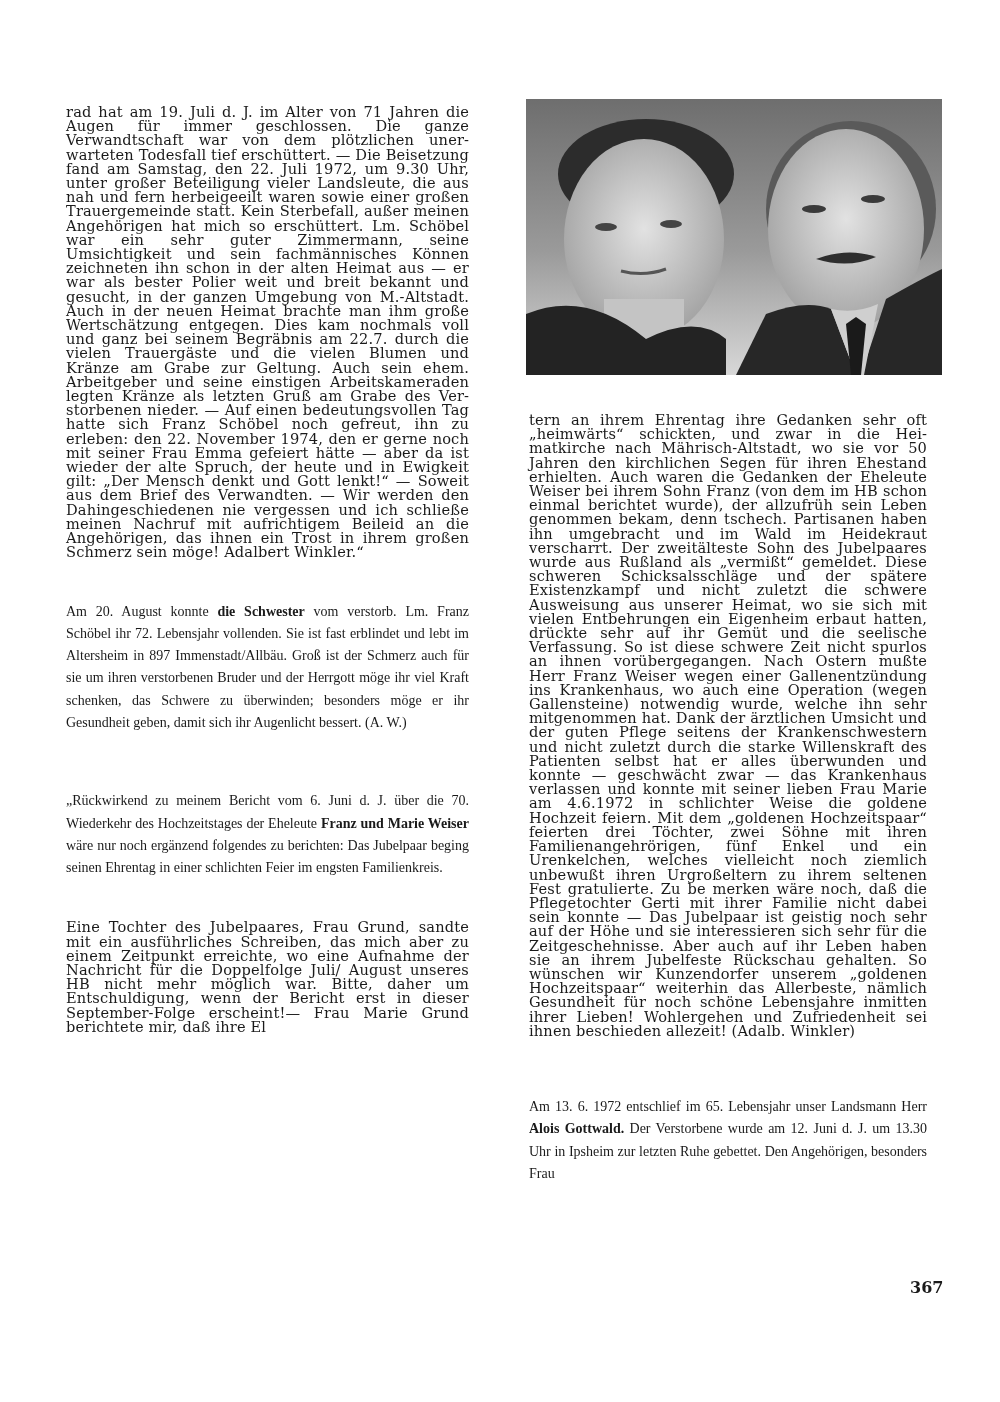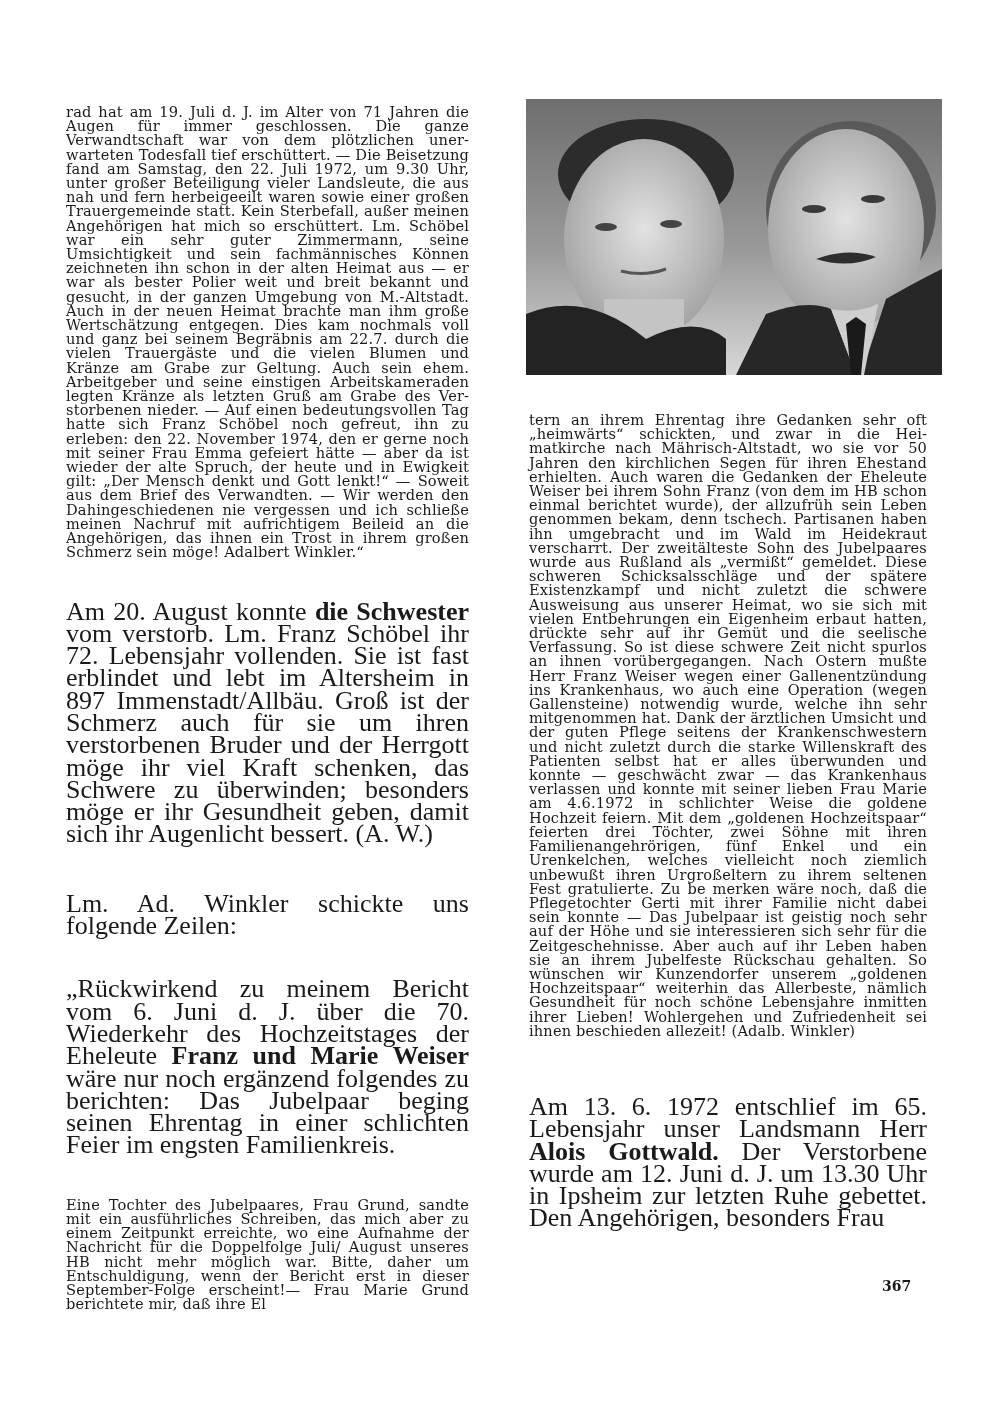--- a/index.html
+++ b/index.html
@@ -1,39 +1,38 @@
 <!DOCTYPE html>
 <html><head>
 <meta charset="utf-8">
 <style>
   html, body { margin:0; padding:0; background:#ffffff; }
   body { width:1000px; height:1402px; position:relative; overflow:hidden; color:#1a1a1a; }
   .col { position:absolute; text-align:justify; }
   .col p { margin:16px; }
   .small { font-family:"DejaVu Serif", serif; font-size:14.6px; line-height:14.2px; letter-spacing:0.15px; hyphens:manual; }
-  .large { font-family:"Liberation Serif", serif; font-size:26px; line-height:22.3px; }
+  .large { font-family:"Liberation Serif", serif; font-size:14px; line-height:22.3px; }
   .left { left:50px; width:435px; }
   .right { left:513px; width:430px; }
   b { font-weight:bold; }
   .gap { height:9px; }
   .gap-s { height:6px; }
   .photo { position:absolute; left:526px; top:99px; width:416px; height:276px; overflow:hidden; background:#7a7a7a; }
   .heading { font-family:"DejaVu Serif", serif; font-weight:bold; font-size:17.5px; letter-spacing:0.3px; margin:0 0 4px 0; }
-  .pagenum { position:absolute; left:882px; top:1278px; font-family:"DejaVu Serif", serif; font-weight:bold; font-size:14px; }
+  .pagenum { position:absolute; left:910px; top:1278px; font-family:"DejaVu Serif", serif; font-weight:bold; font-size:16px; }
 </style>
 </head>
 <body>
 
 <div class="col left" style="top:89px;">
   <p class="small">rad hat am 19. Juli d. J. im Alter von 71 Jahren die Augen für immer geschlossen. Die ganze Verwandtschaft war von dem plötzlichen uner­warteten Todesfall tief erschüttert. — Die Bei­setzung fand am Samstag, den 22. Juli 1972, um 9.30 Uhr, unter großer Beteiligung vieler Lands­leute, die aus nah und fern herbeigeeilt waren sowie einer großen Trauergemeinde statt. Kein Sterbefall, außer meinen Angehörigen hat mich so erschüttert. Lm. Schöbel war ein sehr guter Zimmermann, seine Umsichtigkeit und sein fach­männisches Können zeichneten ihn schon in der alten Heimat aus — er war als bester Polier weit und breit bekannt und gesucht, in der ganzen Umgebung von M.-Altstadt. Auch in der neuen Heimat brachte man ihm große Wertschätzung entgegen. Dies kam nochmals voll und ganz bei seinem Begräbnis am 22.7. durch die vielen Trauergäste und die vielen Blumen und Kränze am Grabe zur Geltung. Auch sein ehem. Arbeit­geber und seine einstigen Arbeitskameraden leg­ten Kränze als letzten Gruß am Grabe des Ver­storbenen nieder. — Auf einen bedeutungsvollen Tag hatte sich Franz Schöbel noch gefreut, ihn zu erleben: den 22. November 1974, den er gerne noch mit seiner Frau Emma gefeiert hätte — aber da ist wieder der alte Spruch, der heute und in Ewigkeit gilt: „Der Mensch denkt und Gott lenkt!“ — Soweit aus dem Brief des Ver­wandten. — Wir werden den Dahingeschiedenen nie vergessen und ich schließe meinen Nachruf mit aufrichtigem Beileid an die Angehörigen, das ihnen ein Trost in ihrem großen Schmerz sein möge! Adalbert Winkler.“</p>
   <div class="gap"></div>
   <p class="large"><span>Am 20. August konnte </span><b>die Schwester</b><span> vom verstorb. Lm. Franz Schöbel ihr 72. Lebens­jahr vollenden. Sie ist fast erblindet und lebt im Altersheim in 897 Immenstadt/All­bäu. Groß ist der Schmerz auch für sie um ihren verstorbenen Bruder und der Herr­gott möge ihr viel Kraft schenken, das Schwere zu überwinden; besonders möge er ihr Gesundheit geben, damit sich ihr Au­genlicht bessert. (A. W.)</span></p>
   <div class="gap-s"></div>
   <div class="gap"></div>
-  <p class="large">Lm. Ad. Winkler schickte uns folgende Zeilen:</p>
   <div class="gap"></div>
   <p class="large"><span>„Rückwirkend zu meinem Bericht vom 6. Juni d. J. über die 70. Wiederkehr des Hochzeitstages der Eheleute </span><b>Franz und Marie Weiser</b><span> wäre nur noch ergänzend folgendes zu berichten: Das Jubelpaar be­ging seinen Ehrentag in einer schlichten Feier im engsten Familienkreis.</span></p>
   <div class="gap"></div>
   <p class="small">Eine Tochter des Jubelpaares, Frau Grund, sandte mit ein ausführliches Schreiben, das mich aber zu einem Zeitpunkt erreichte, wo eine Auf­nahme der Nachricht für die Doppelfolge Juli/ August unseres HB nicht mehr möglich war. Bitte, daher um Entschuldigung, wenn der Be­richt erst in dieser September-Folge erscheint!— Frau Marie Grund berichtete mir, daß ihre El­</p>
 </div>
 
 <div class="photo" title="Portrait photo of an elderly woman and man">
   <svg width="416" height="276" viewBox="0 0 416 276" xmlns="http://www.w3.org/2000/svg">
     <defs>
       <linearGradient id="bg" x1="0" y1="0" x2="0" y2="1">

